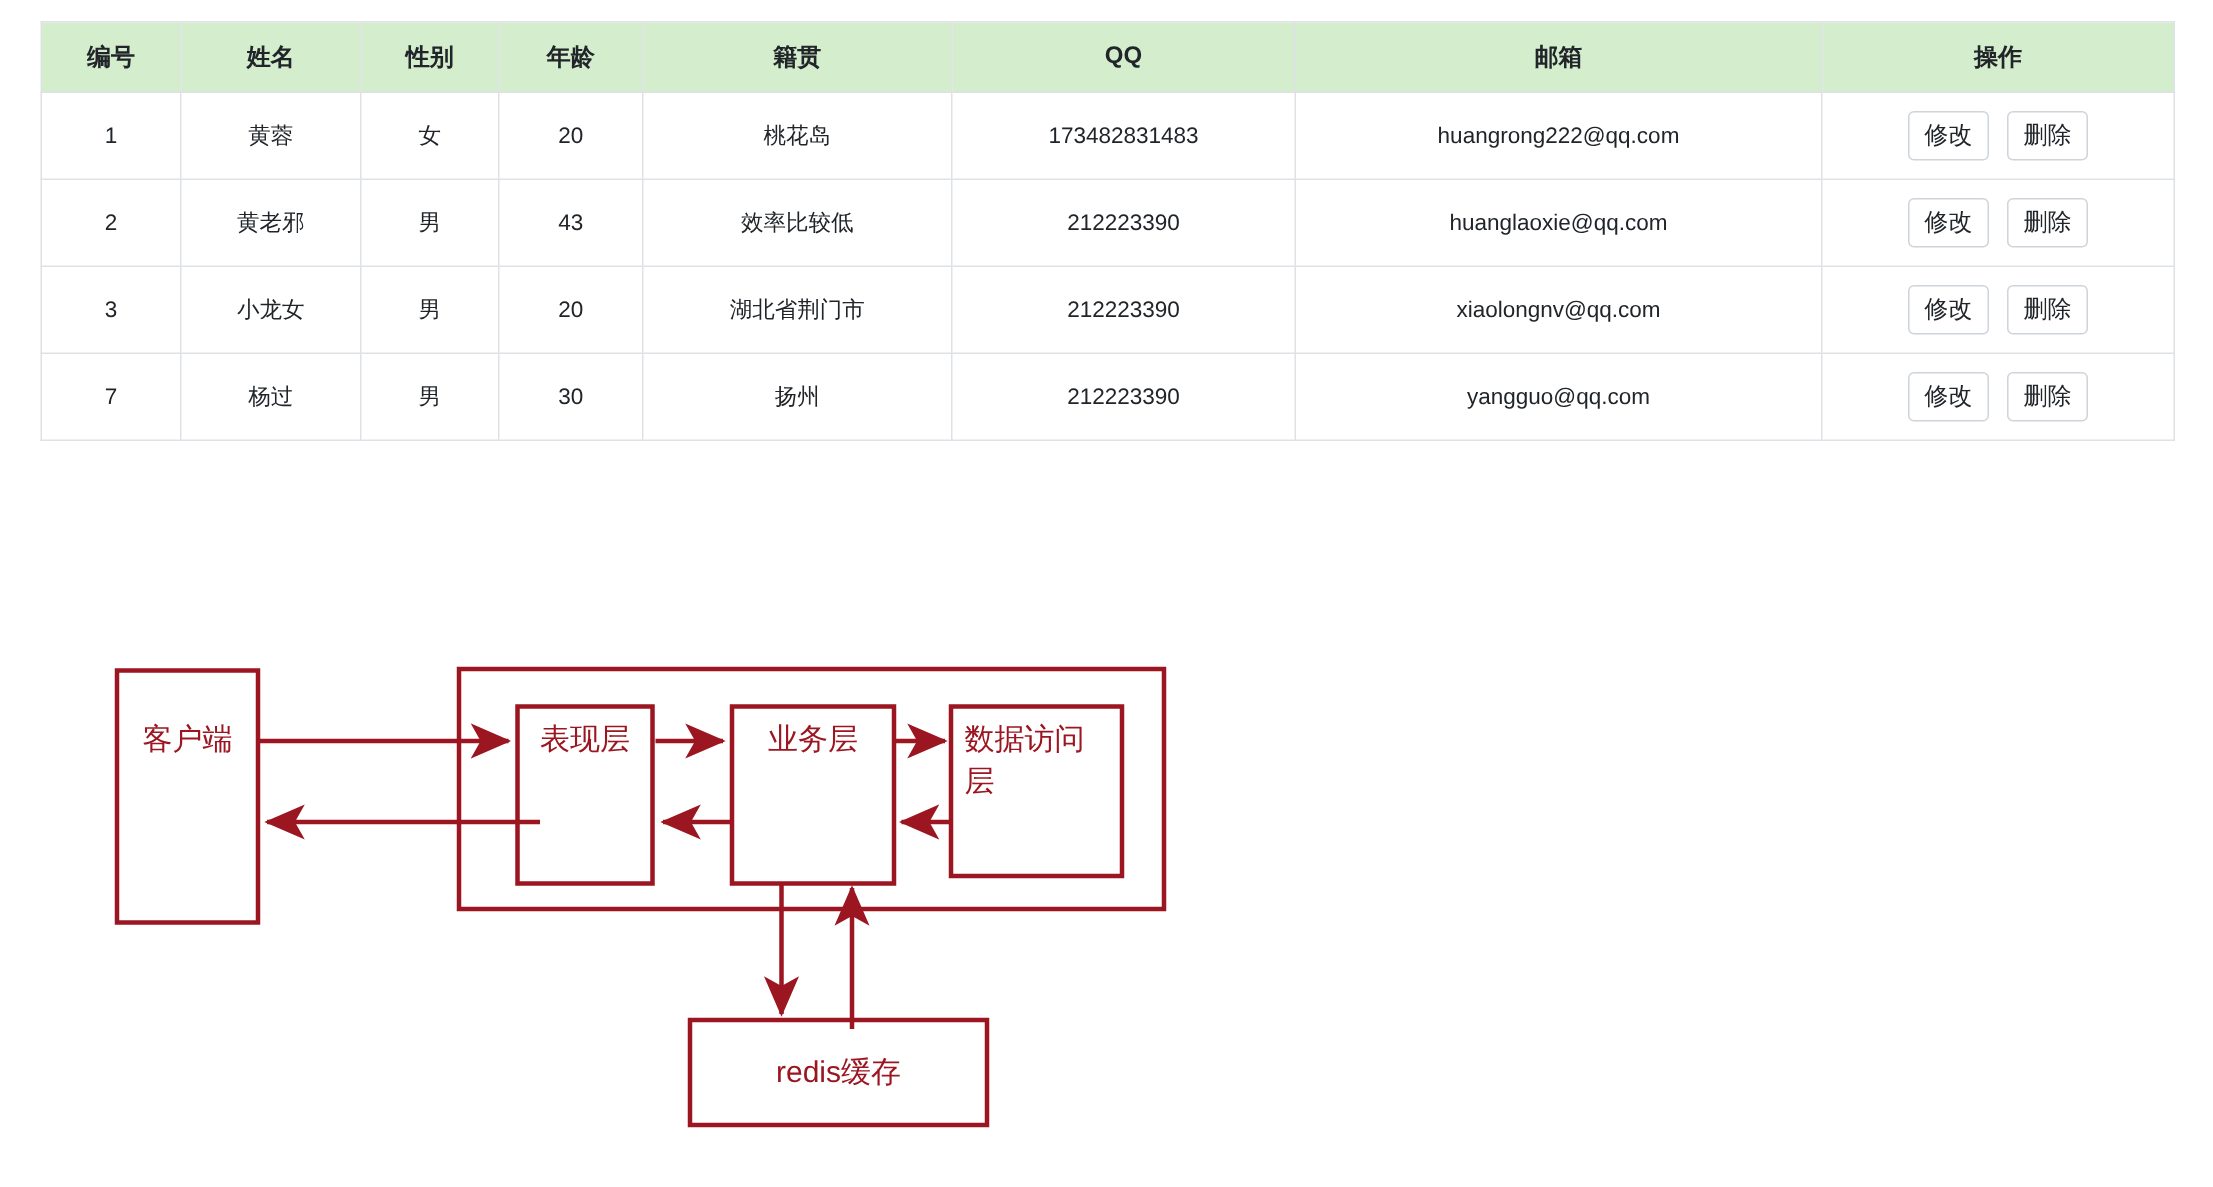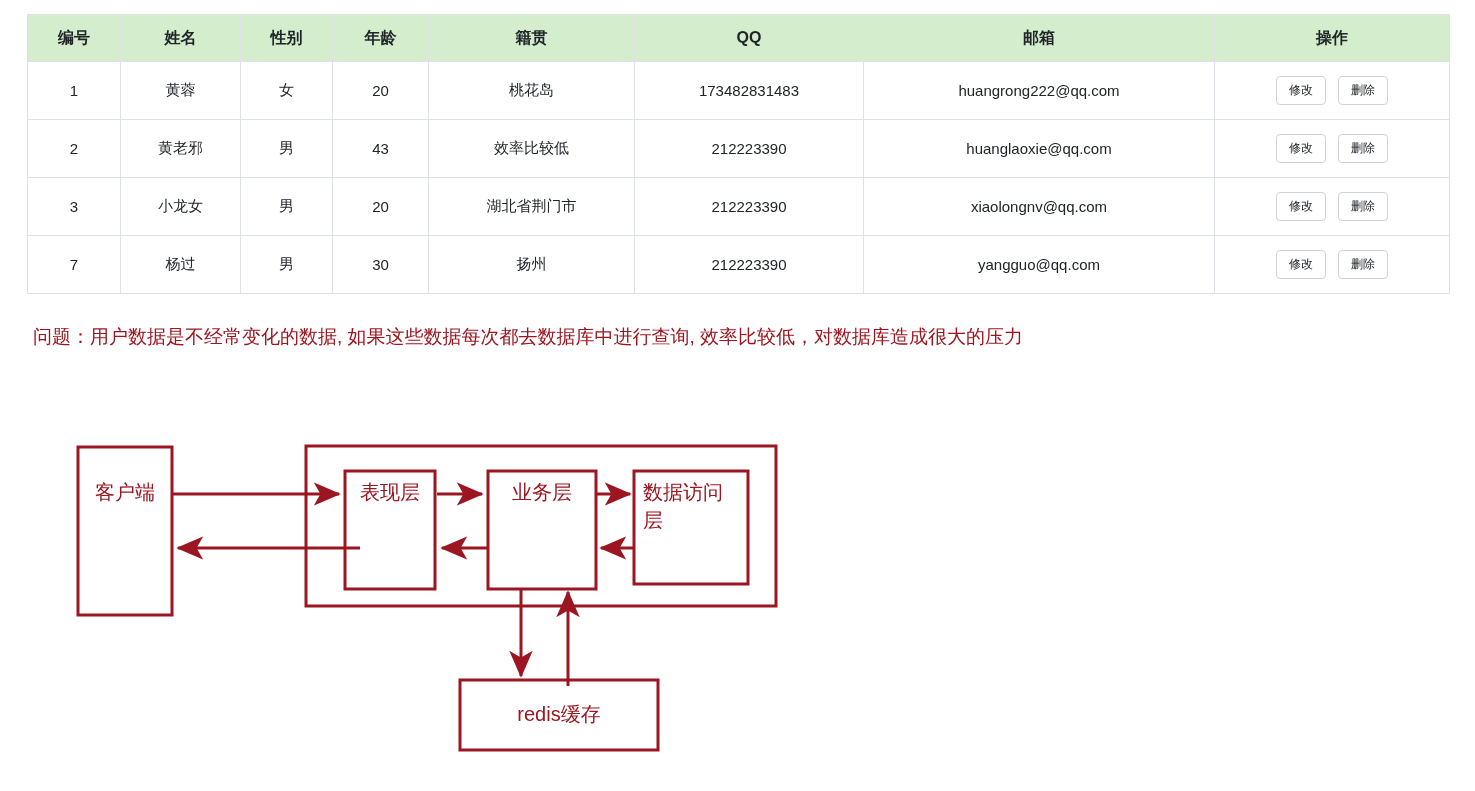--- a/index.html
+++ b/index.html
@@ -55,21 +55,21 @@
   .col-qq     { width: 229px; }
   .col-email  { width: 351px; }
   .col-ops    { width: 235px; }
 
   .op-cell { text-align: center; }
   .op-btn {
     display: inline-block;
     min-width: 50px;
     padding: 7px 10px;
     margin: 0 4px;
-    font-size: 12px;
+    font-size: 16px;
     font-family: "Liberation Sans", "DejaVu Sans", sans-serif;
     color: #212529;
     background: #ffffff;
     border: 1px solid #ced4da;
     border-radius: 4px;
     cursor: pointer;
     line-height: 1.1;
   }
 
   
@@ -176,21 +176,20 @@
       <td>yangguo@qq.com</td>
       <td class="op-cell">
         <button class="op-btn">修改</button>
         <button class="op-btn">删除</button>
       </td>
     </tr>
   </tbody>
 </table>
 
 <div id="note-block">
-  <div>问题：用户数据是不经常变化的数据, 如果这些数据每次都去数据库中进行查询, 效率比较低，对数据库造成很大的压力</div>
 </div>
 
 <div id="diagram">
 <svg width="1475" height="383" viewBox="0 0 1475 383" xmlns="http://www.w3.org/2000/svg">
   <defs>
     <marker id="ah" markerWidth="9" markerHeight="9" refX="8.4" refY="4.5" orient="auto" markerUnits="strokeWidth">
       <path d="M0,0.6 L9,4.5 L0,8.4 L2.2,4.5 Z" fill="#9b1620"></path>
     </marker>
   </defs>
 

